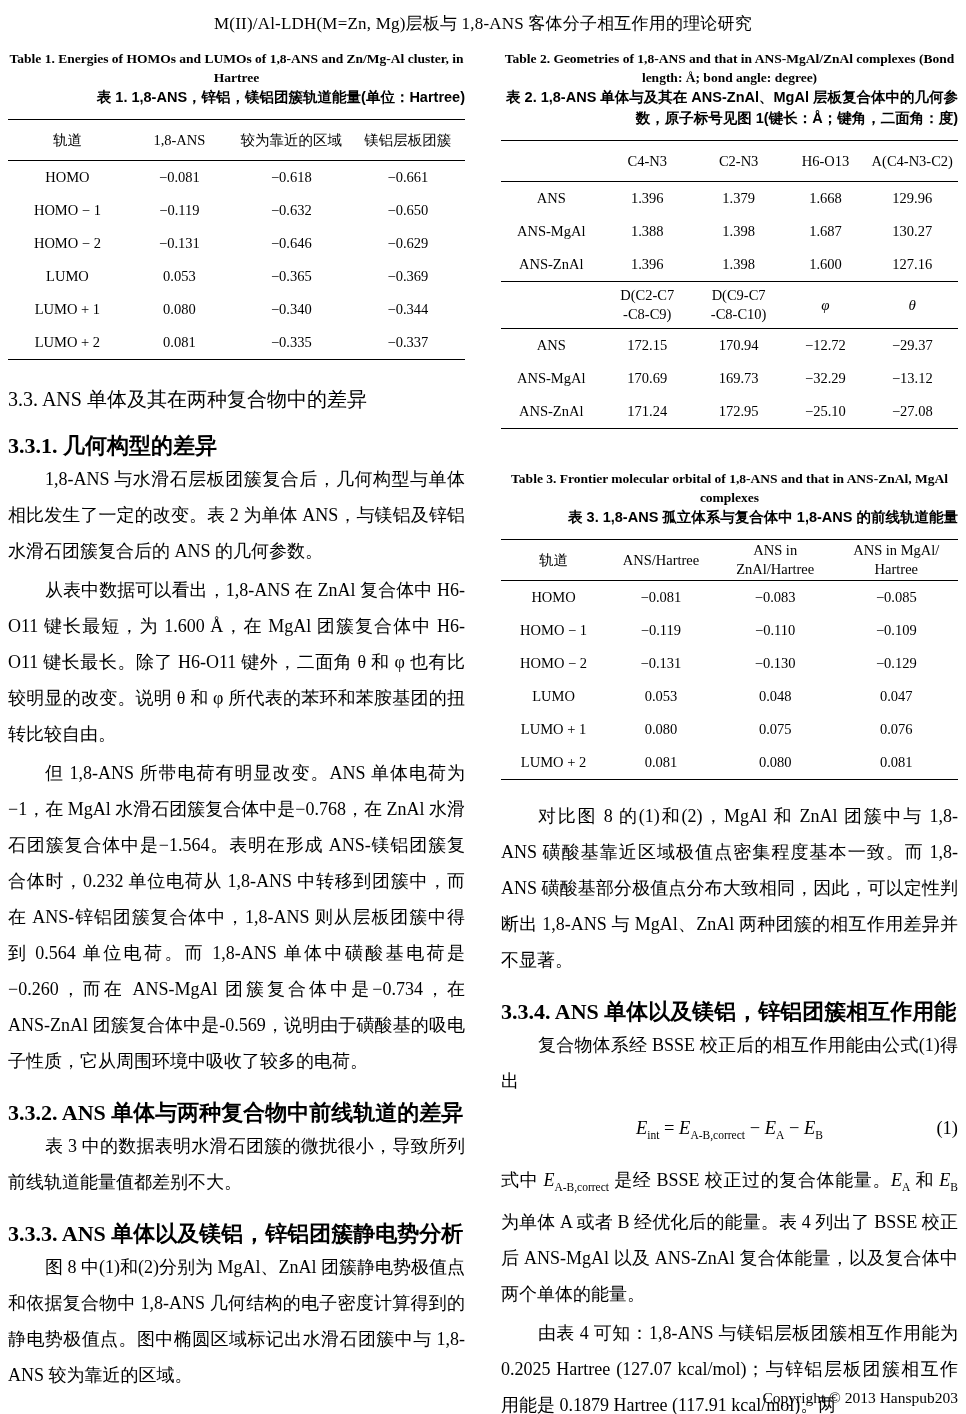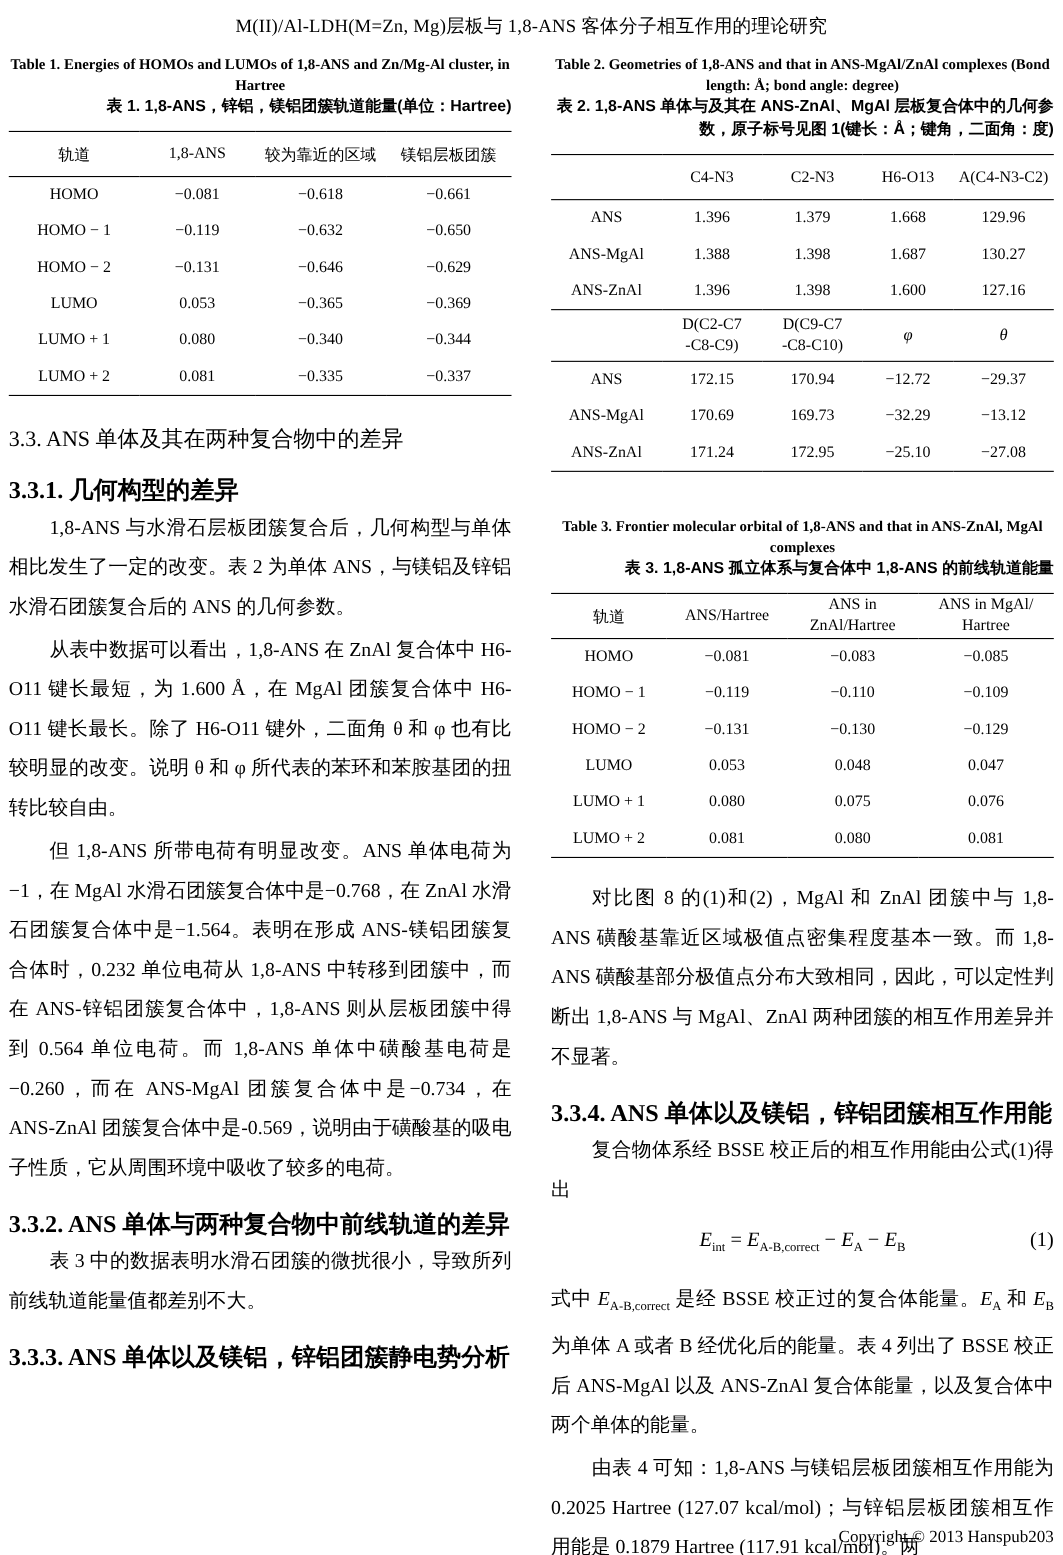--- a/index.html
+++ b/index.html
@@ -162,20 +162,21 @@
 
       <h3 class="sec">3.3.1. 几何构型的差异</h3>
       <p class="body">1,8-ANS 与水滑石层板团簇复合后，几何构型与单体相比发生了一定的改变。表 2 为单体 ANS，与镁铝及锌铝水滑石团簇复合后的 ANS 的几何参数。</p>
       <p class="body">从表中数据可以看出，1,8-ANS 在 ZnAl 复合体中 H6-O11 键长最短，为 1.600 Å，在 MgAl 团簇复合体中 H6-O11 键长最长。除了 H6-O11 键外，二面角 θ 和 φ 也有比较明显的改变。说明 θ 和 φ 所代表的苯环和苯胺基团的扭转比较自由。</p>
       <p class="body">但 1,8-ANS 所带电荷有明显改变。ANS 单体电荷为−1，在 MgAl 水滑石团簇复合体中是−0.768，在 ZnAl 水滑石团簇复合体中是−1.564。表明在形成 ANS-镁铝团簇复合体时，0.232 单位电荷从 1,8-ANS 中转移到团簇中，而在 ANS-锌铝团簇复合体中，1,8-ANS 则从层板团簇中得到 0.564 单位电荷。而 1,8-ANS 单体中磺酸基电荷是−0.260，而在 ANS-MgAl 团簇复合体中是−0.734，在 ANS-ZnAl 团簇复合体中是-0.569，说明由于磺酸基的吸电子性质，它从周围环境中吸收了较多的电荷。</p>
 
       <h3 class="sec">3.3.2. ANS 单体与两种复合物中前线轨道的差异</h3>
       <p class="body">表 3 中的数据表明水滑石团簇的微扰很小，导致所列前线轨道能量值都差别不大。</p>
 
       <h3 class="sec">3.3.3. ANS 单体以及镁铝，锌铝团簇静电势分析</h3>
+      <p class="body">图 8 中(1)和(2)分别为 MgAl、ZnAl 团簇静电势极值点和依据复合物中 1,8-ANS 几何结构的电子密度计算得到的静电势极值点。图中椭圆区域标记出水滑石团簇中与 1,8-ANS 较为靠近的区域。</p>
     </div>
 
     <div class="col">
 
       <div class="tbl-caption">
         <div class="cap-en">Table 2. Geometries of 1,8-ANS and that in ANS-MgAl/ZnAl complexes (Bond length: Å; bond angle: degree)</div>
         <div class="cap-zh">表 2. 1,8-ANS 单体与及其在 ANS-ZnAl、MgAl 层板复合体中的几何参数，原子标号见图 1(键长：Å；键角，二面角：度)</div>
       </div>
 
       <table class="datatable">

